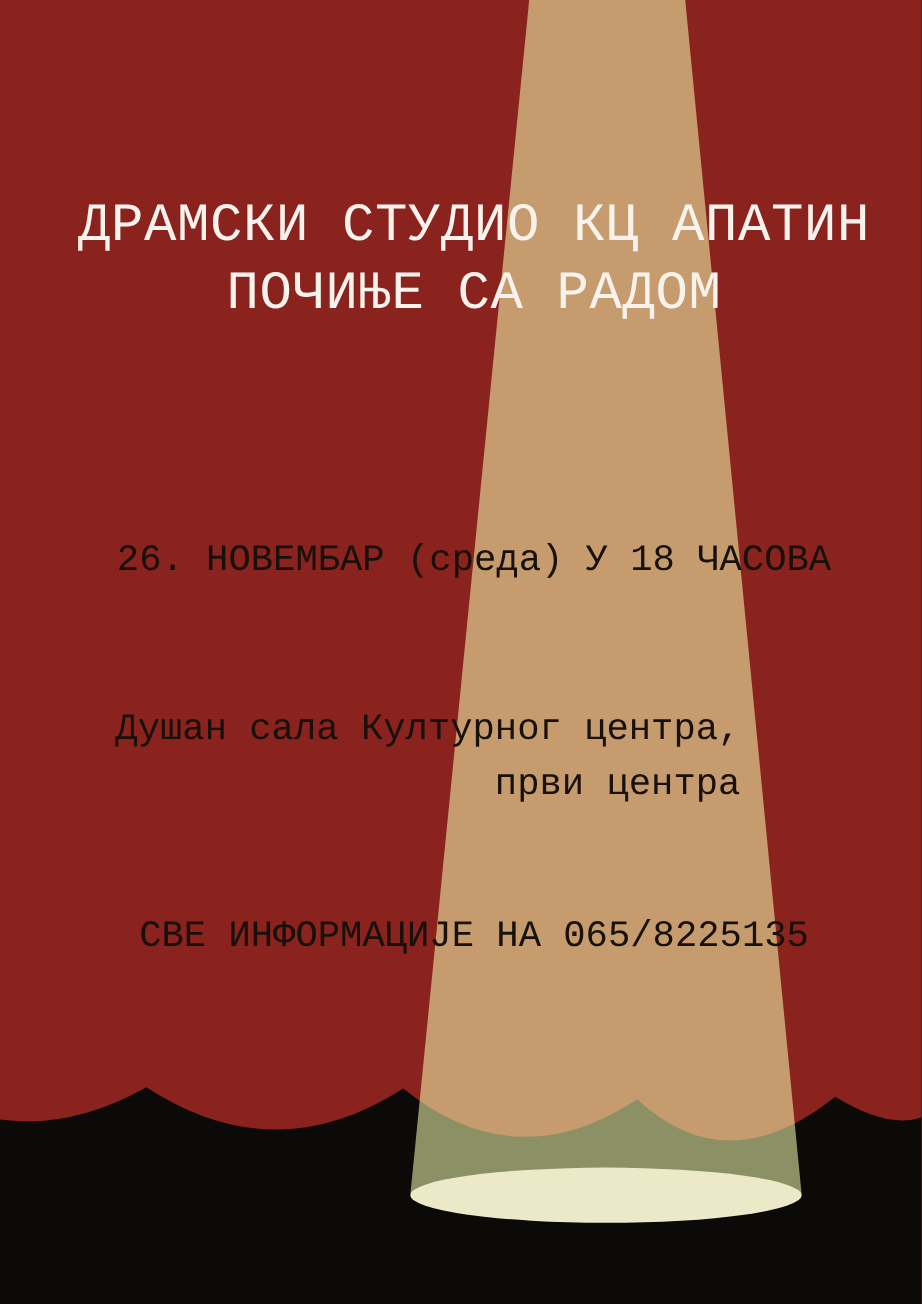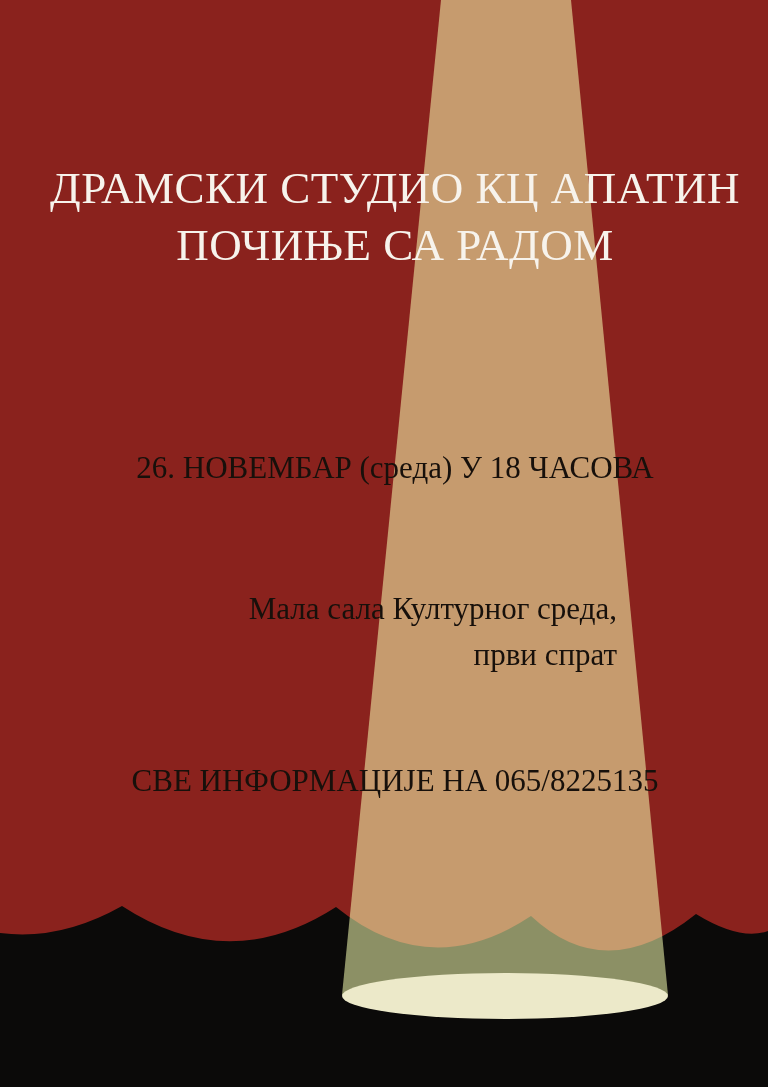--- a/index.html
+++ b/index.html
@@ -1,21 +1,21 @@
 <!DOCTYPE html>
 <html><head>
 <meta charset="utf-8">
 <style>
   html, body { margin: 0; padding: 0; background: #222; }
   .poster {
     position: relative;
     width: 768px;
     height: 1087px;
     overflow: hidden;
-    font-family: Liberation Serif, serif;
+    font-family: Liberation Mono, monospace;
     -webkit-font-smoothing: antialiased;
   }
   .poster svg.bg {
     position: absolute;
     inset: 0;
     width: 100%;
     height: 100%;
     display: block;
   }
   .txt {
@@ -81,20 +81,20 @@
   </svg>
 
   <div class="txt centered title-block">
     <div>ДРАМСКИ СТУДИО КЦ АПАТИН</div>
     <div>ПОЧИЊЕ СА РАДОМ</div>
   </div>
 
   <div class="txt centered date-line">26. НОВЕМБАР (среда) У 18 ЧАСОВА</div>
 
   <div class="txt location-block">
-    <div>Мала сала Културног среда,</div>
-    <div>први спрат</div>
+    <div>Душан сала Културног центра,</div>
+    <div>први центра</div>
   </div>
 
   <div class="txt centered info-line">СВЕ ИНФОРМАЦИЈЕ НА 065/8225135</div>
 
 
 </div>
 
 </body></html>

